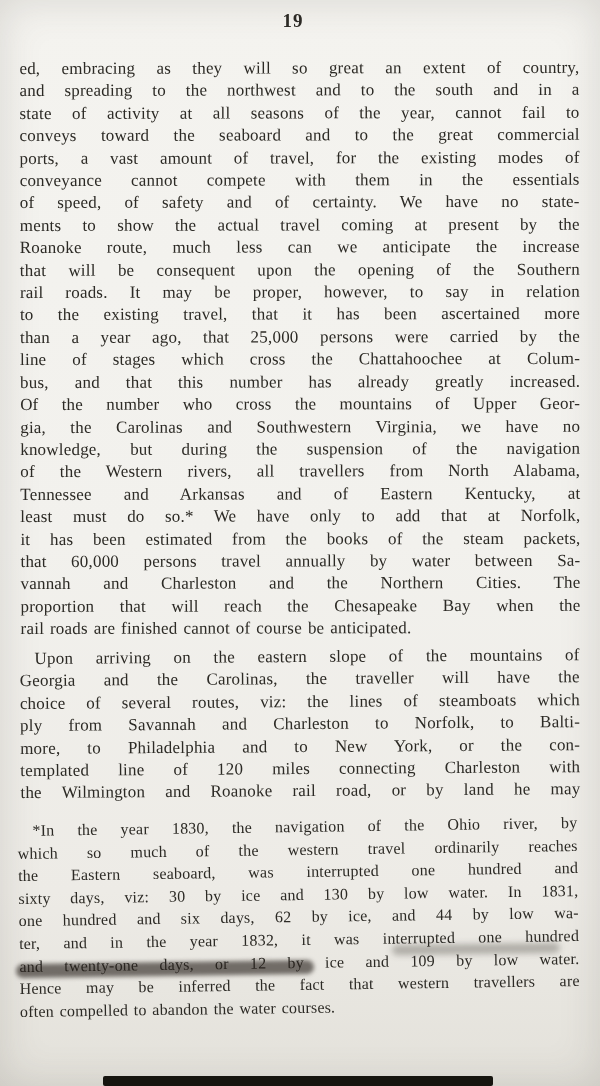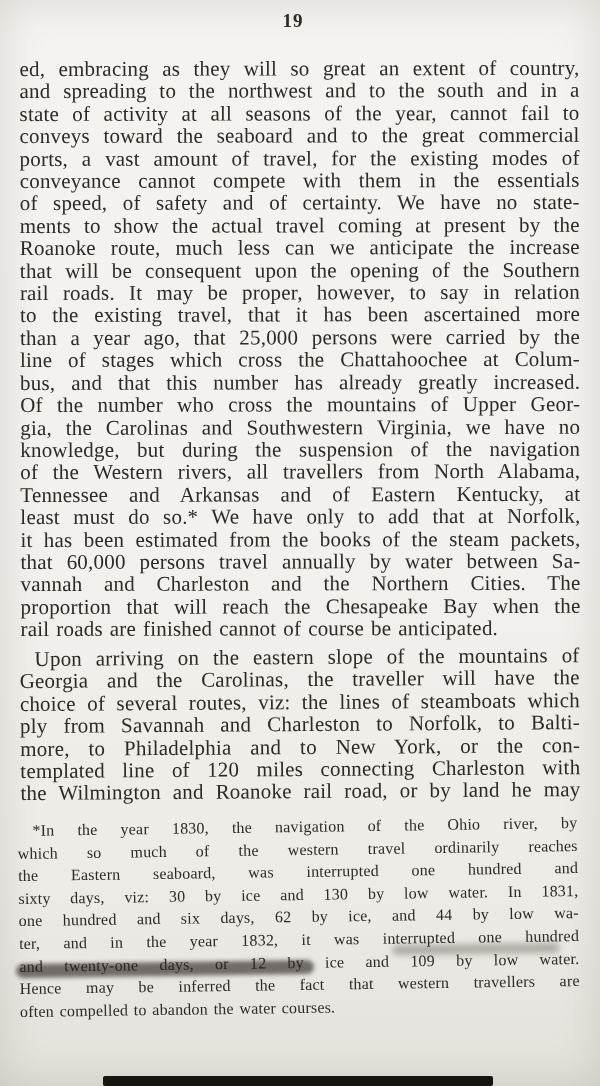--- a/index.html
+++ b/index.html
@@ -24,21 +24,21 @@
     box-shadow: inset 0 0 40px rgba(90,85,75,0.18);
   }
   .page-number {
     text-align: center;
     font-weight: bold;
     font-size: 19px;
     letter-spacing: 1px;
     margin: 4px 14px 26px 0;
   }
   .body-text {
-    font-size: 21px;
+    font-size: 17px;
     line-height: 22.4px;
     letter-spacing: 0.2px;
     word-spacing: 1.5px;
   }
   .paragraph { margin: 0 0 7px 0; }
   .para-tilt-1 { transform: rotate(-0.12deg); transform-origin: left center; }
   .para-tilt-2 { transform: rotate(-0.4deg); transform-origin: left center; }
   .line {
     text-align: justify;
     text-align-last: justify;

